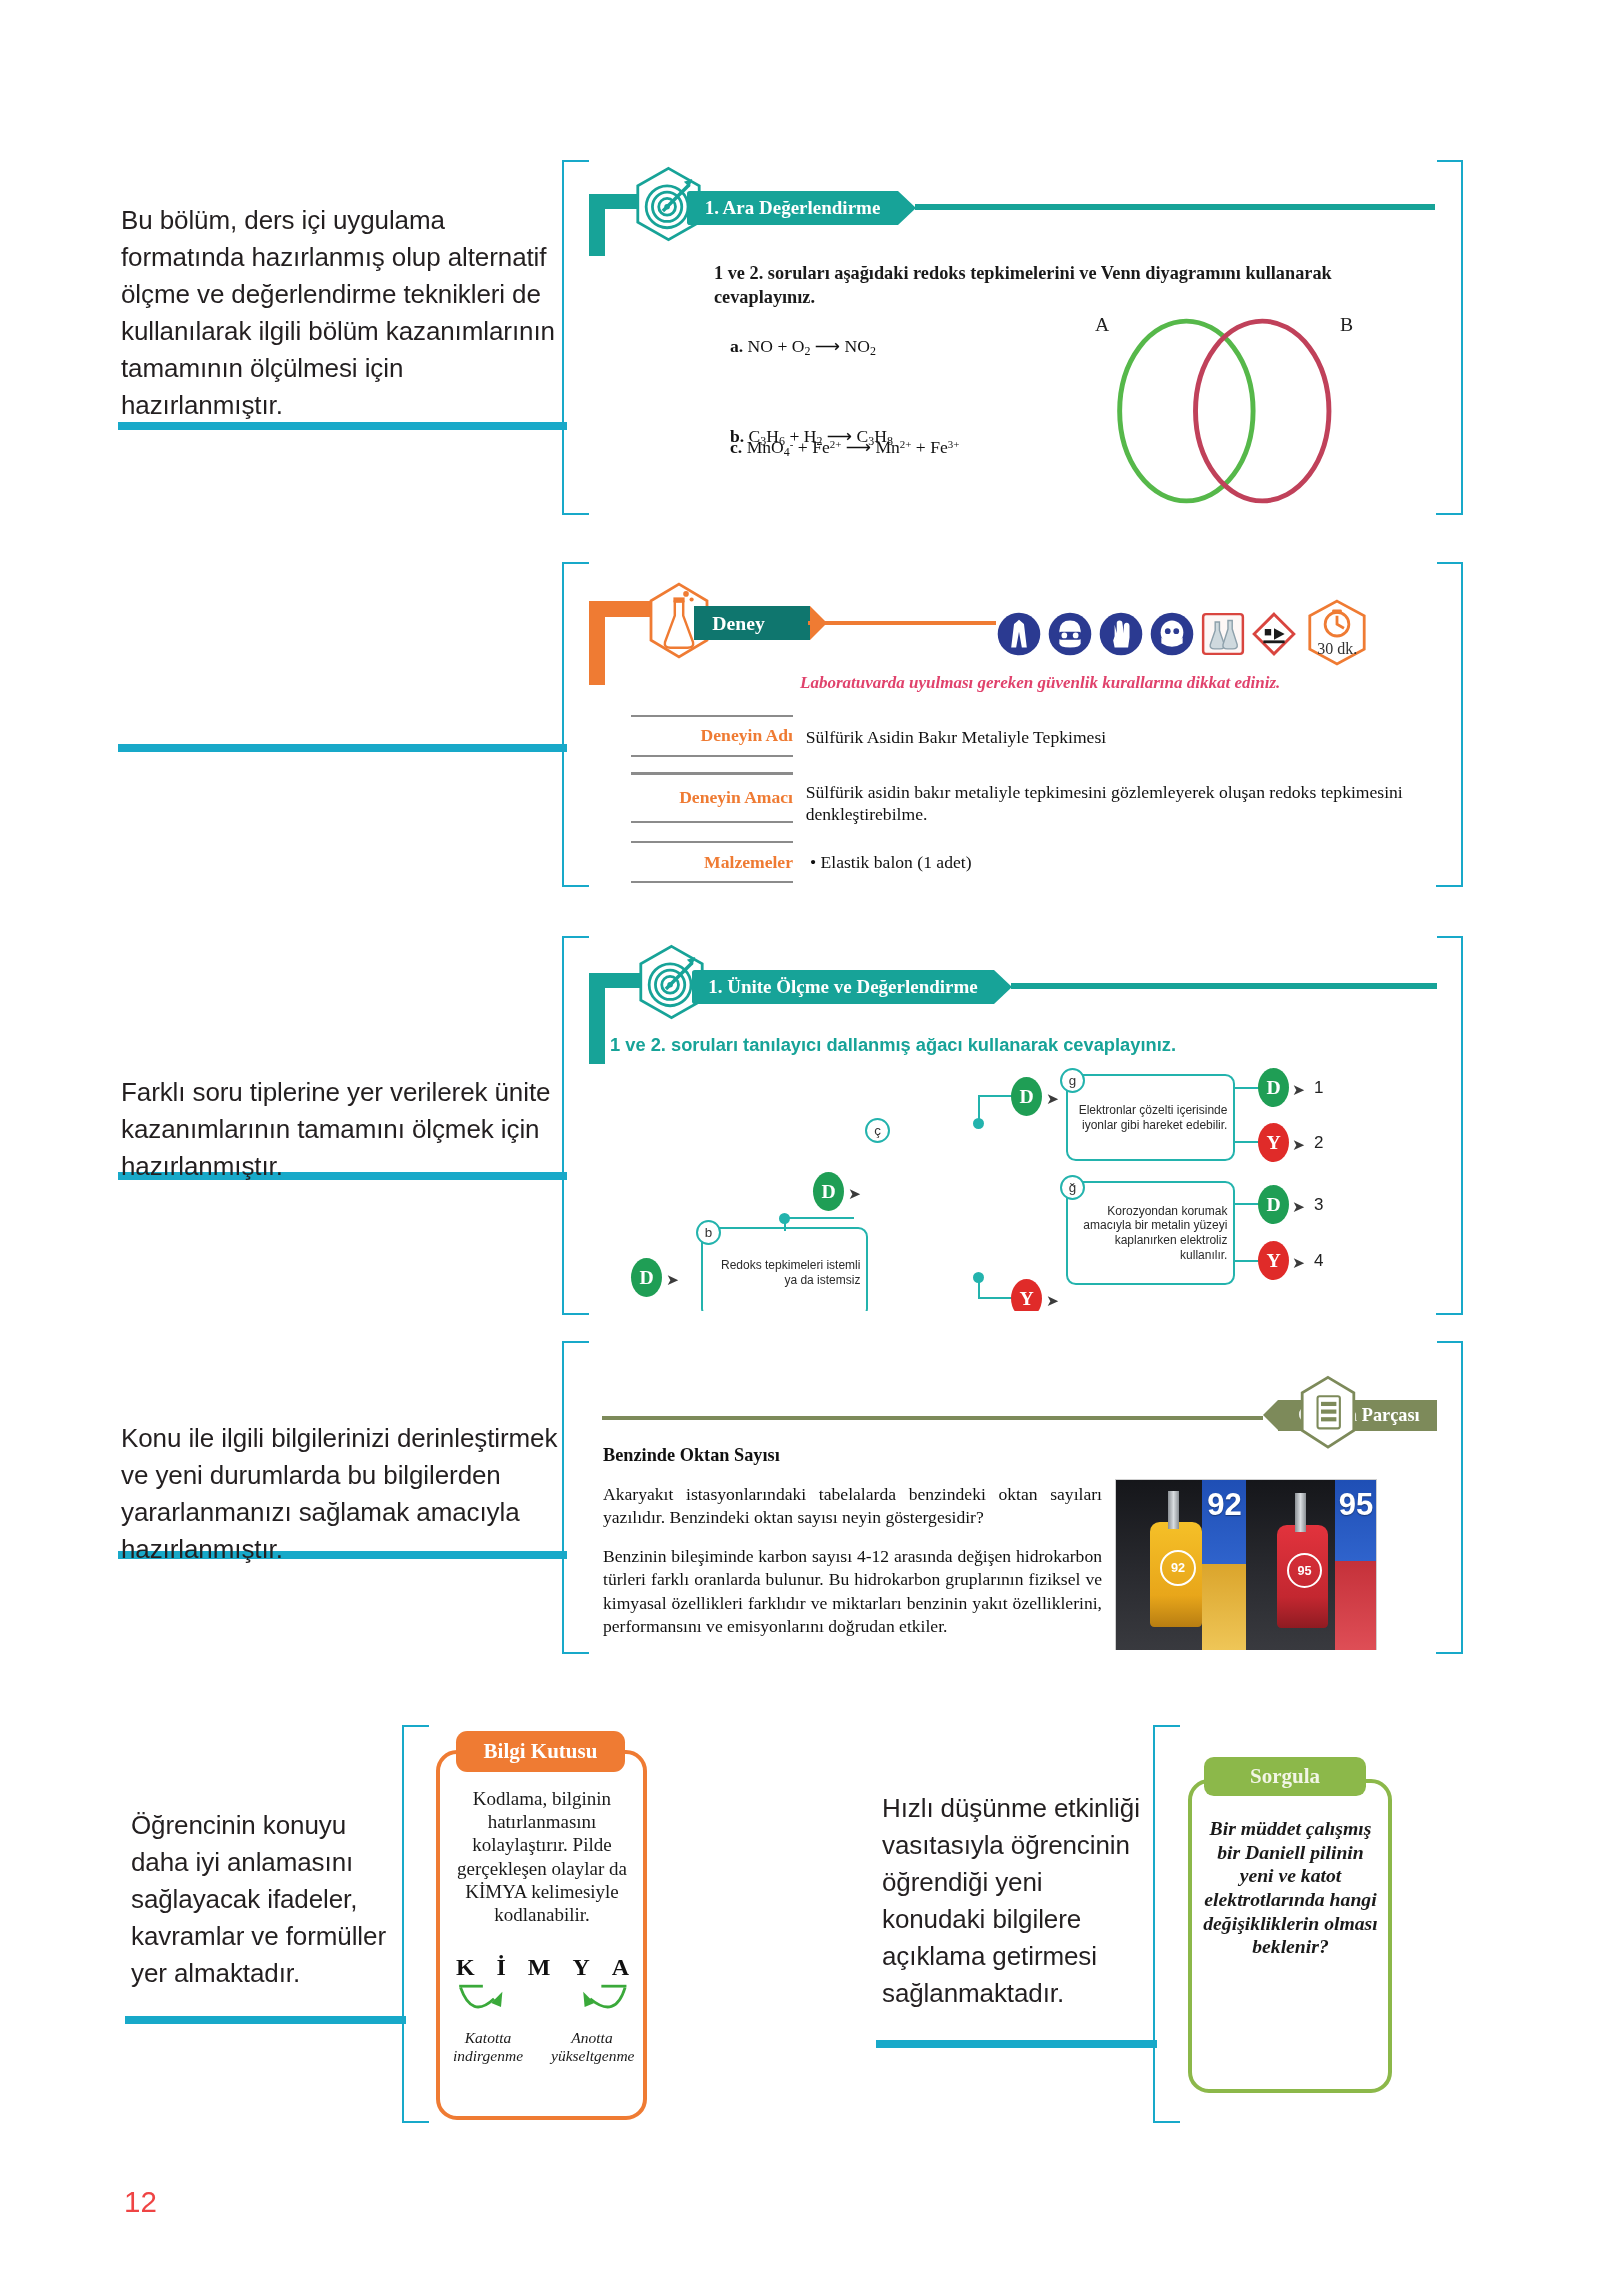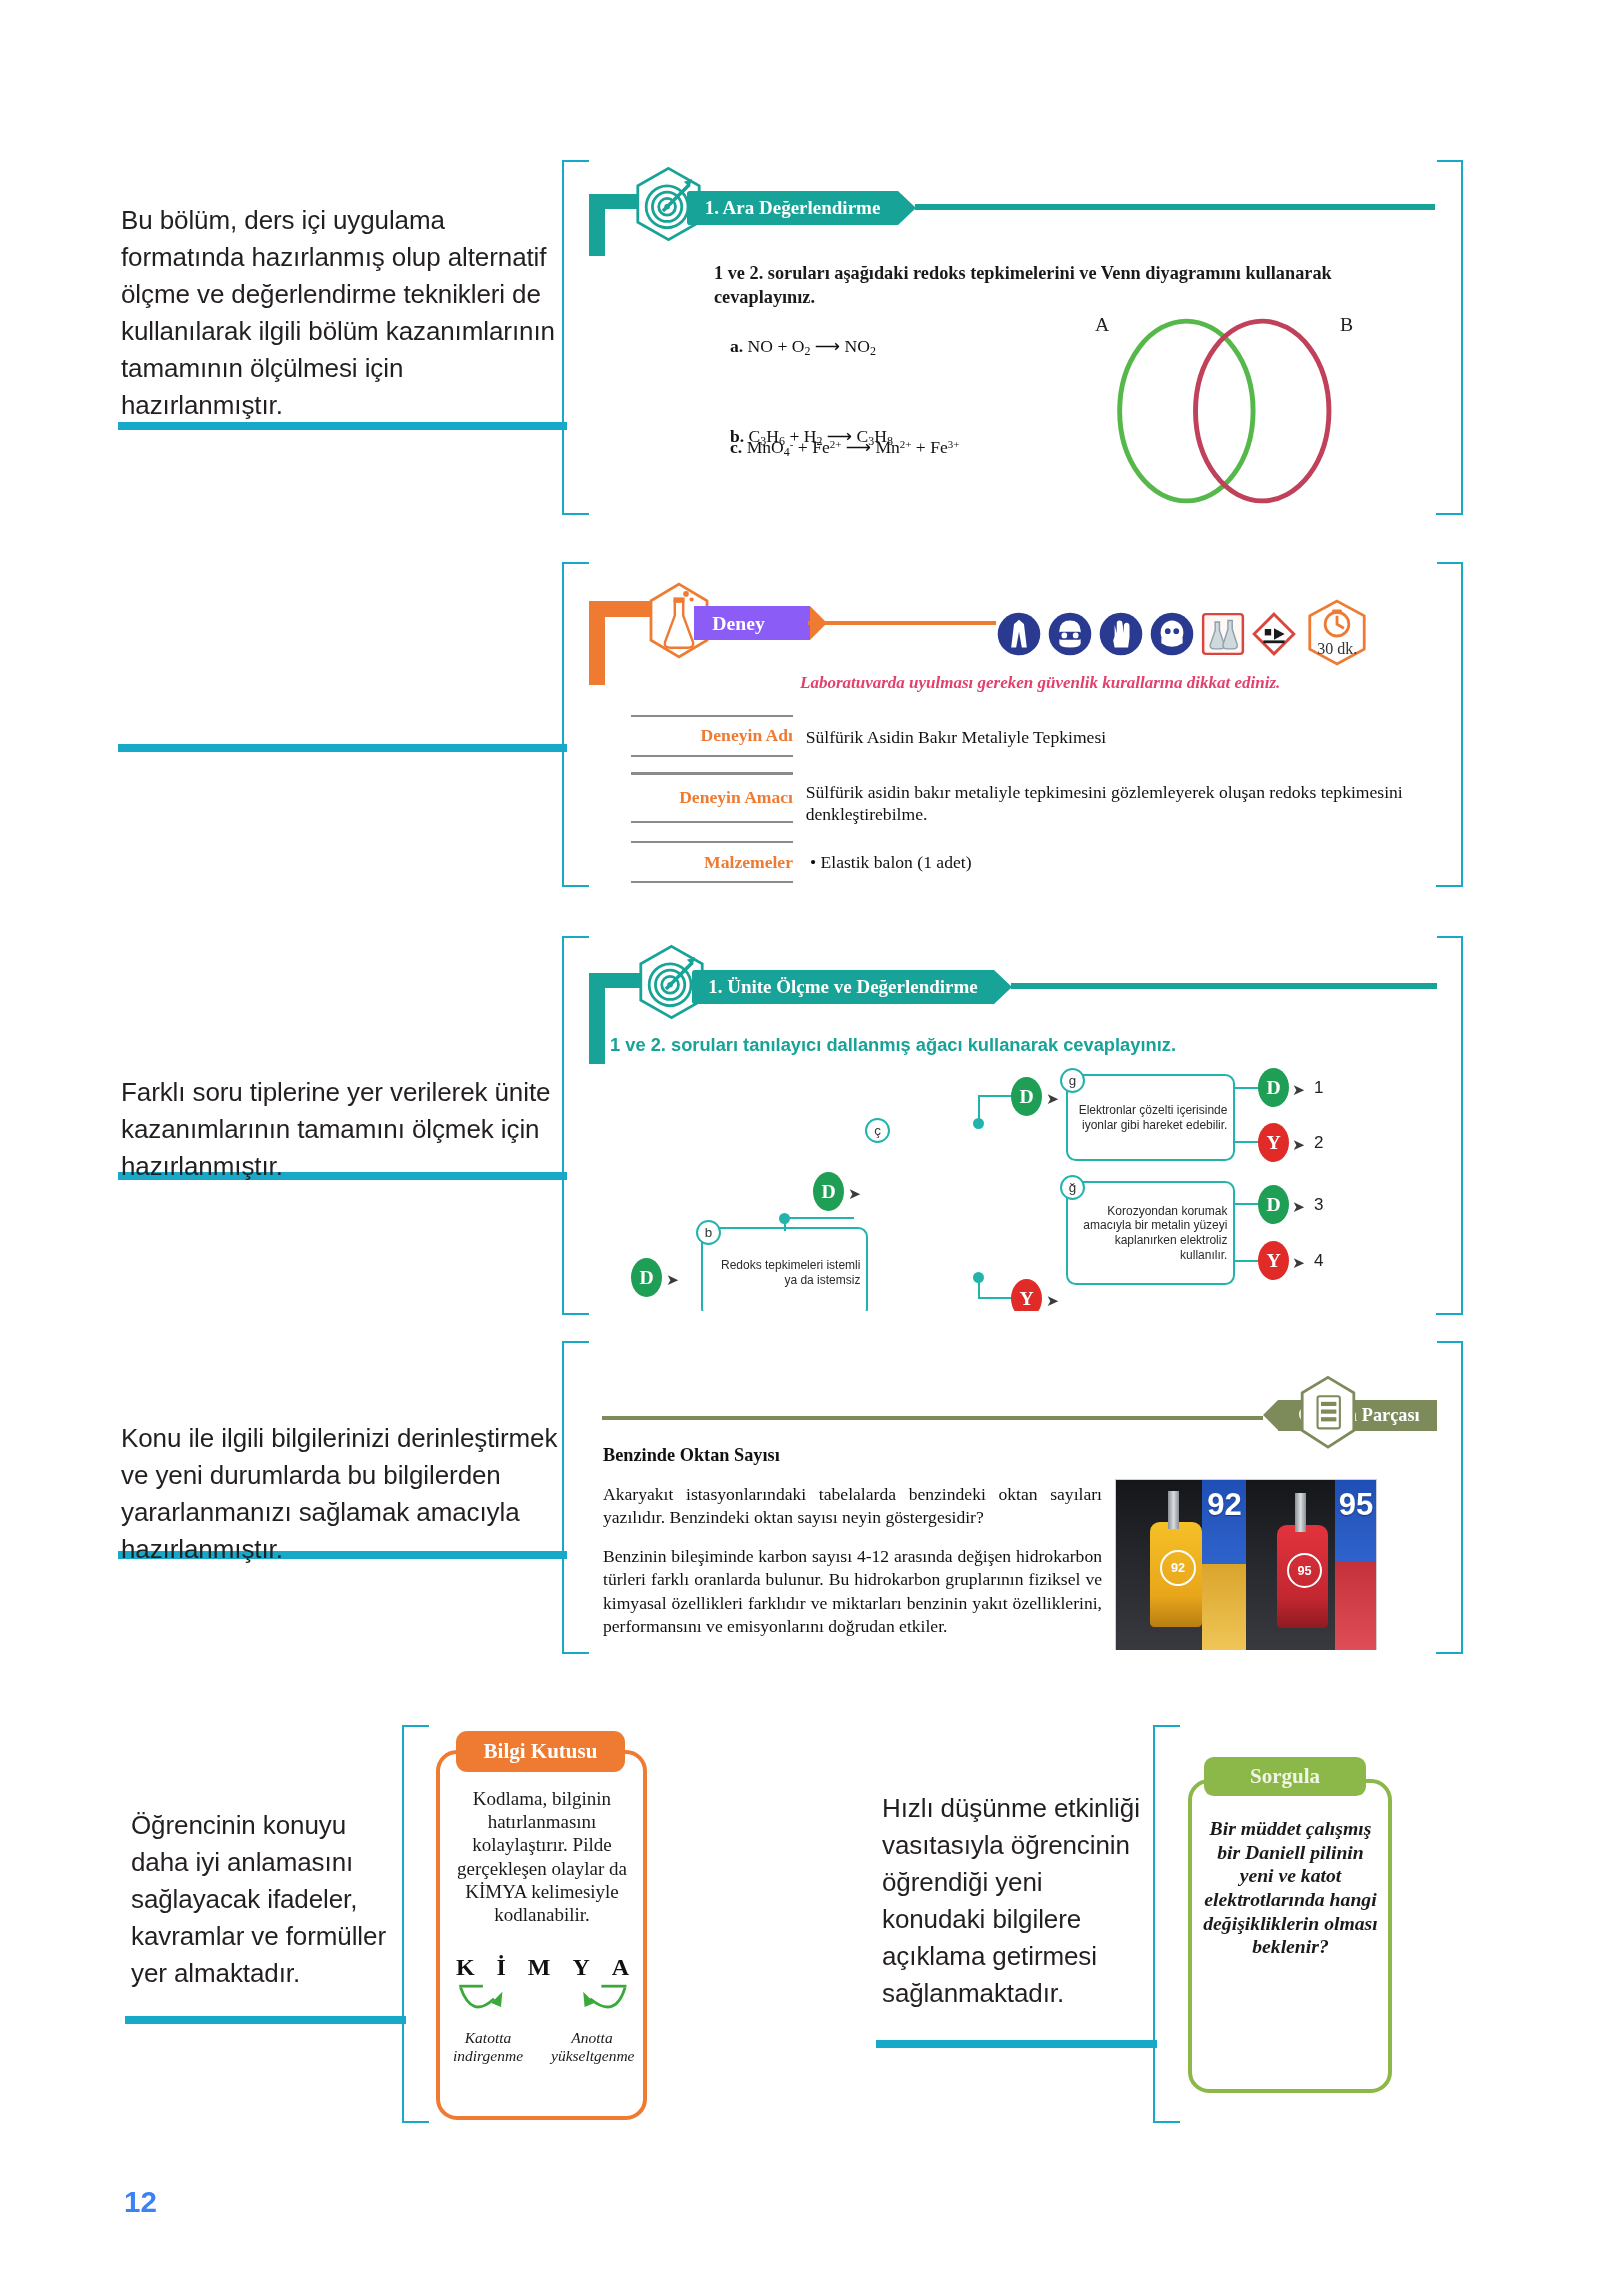--- a/index.html
+++ b/index.html
@@ -34,21 +34,21 @@
   }
   .tealline{position:absolute;height:6.3px;background:#17a398;}
   .elbow{position:absolute;}
   .elbow i{position:absolute;background:#17a398;display:block;}
 
   .hexicon{position:absolute;}
   .hexicon svg{display:block;}
 
   
   .tab-orange{
-    position:absolute;background:#8b5cf6;color:#fff;
+    position:absolute;background:#0f766e;color:#fff;
     font-family:"Liberation Serif",serif;font-weight:bold;
     display:flex;align-items:center;padding-left:18.3px;
   }
   .tab-orange:after{
     content:"";position:absolute;right:-17px;top:0;width:0;height:0;
     border-top:17px solid transparent;border-bottom:17px solid transparent;
     border-left:17px solid #ef7b33;
   }
   .orangeline{position:absolute;height:3.5px;background:#ef7b33;}
   .orangeelbow i{position:absolute;background:#ef7b33;display:block;}
@@ -136,21 +136,21 @@
   .kcap{font-family:"Liberation Serif",serif;font-style:italic;font-size:15.5px;line-height:1.16;color:#1a1a1a;text-align:center;}
 
   .sbox{position:absolute;border:4.2px solid #8cb84a;border-radius:21px;background:#fff;box-sizing:border-box;}
   .sbox-tab{
     position:absolute;background:#8cb84a;color:#f2f5e6;border-radius:9.8px;
     font-family:"Liberation Serif",serif;font-weight:bold;font-size:21px;
     display:flex;align-items:center;justify-content:center;
   }
   .sbox-txt{font-family:"Liberation Serif",serif;font-style:italic;font-weight:bold;font-size:19.7px;line-height:1.2;color:#1a1a1a;text-align:center;}
 
-  .pageno{position:absolute;font-family:"Liberation Sans",sans-serif;font-size:29.5px;color:#3b82f6;font-weight:700;}
+  .pageno{position:absolute;font-family:"Liberation Sans",sans-serif;font-size:29.5px;color:#ef4444;font-weight:400;}
 
   .venn{position:absolute;}
   .lab{position:absolute;font-family:"Liberation Serif",serif;font-size:19.7px;color:#222;}
   .safety{position:absolute;display:flex;align-items:center;gap:7px;}
   .safety .ic{width:44px;height:44px;}
   .note-red{font-family:"Liberation Serif",serif;font-style:italic;font-weight:bold;font-size:17px;color:#e0426c;}
 </style>
 </head>
 <body>
 

